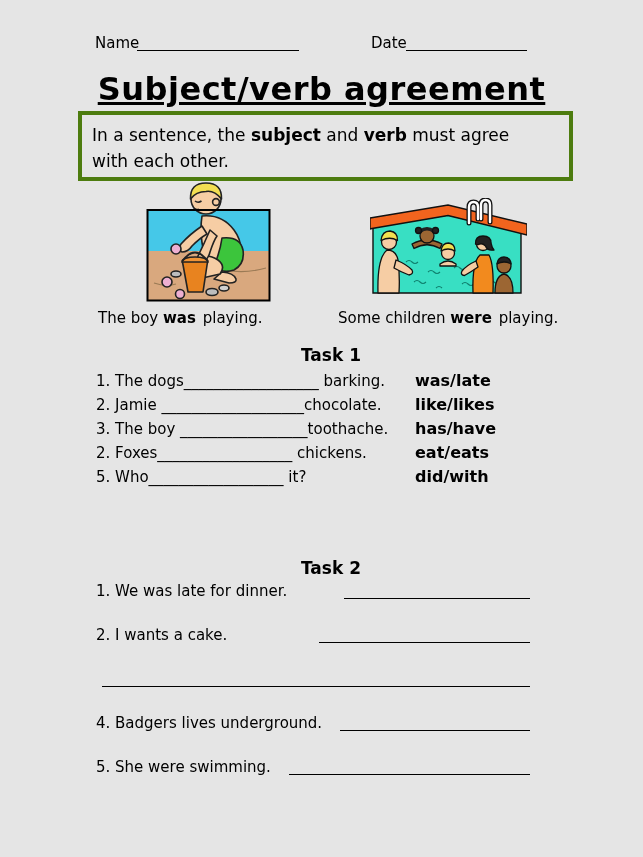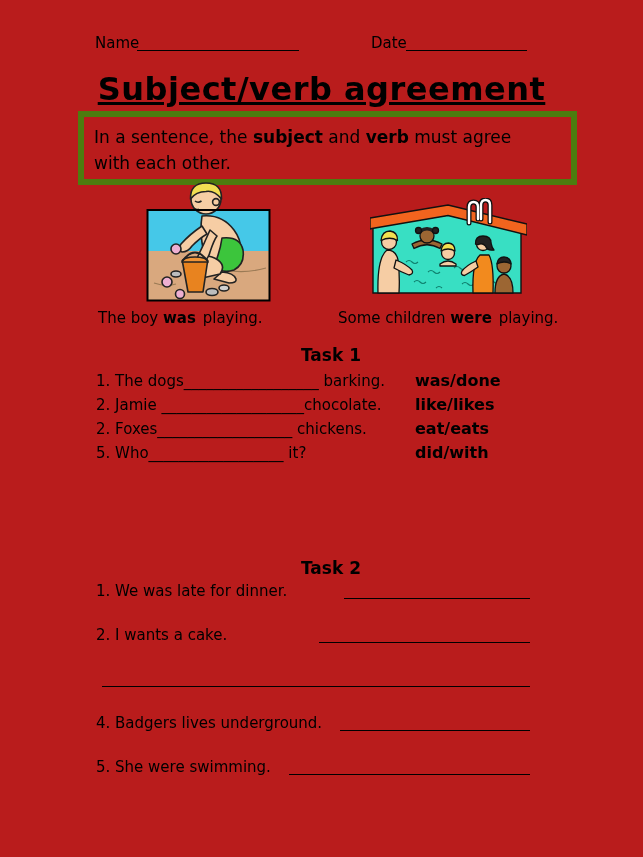--- a/index.html
+++ b/index.html
@@ -1,35 +1,35 @@
 <!DOCTYPE html>
 <html><head>
 <meta charset="utf-8">
 <style>
   html,body{margin:0;padding:0;background:#fff;}
   #page{
-    position:relative;width:643px;height:857px;background:#b91c1c;
+    position:relative;width:643px;height:857px;background:#e5e5e5;
     font-family:"DejaVu Sans","Liberation Sans",sans-serif;color:#000;overflow:hidden;
   }
   
   .namedate span{position:absolute;font-size:15px;}
   .blank{position:absolute;border-bottom:1.6px solid #000;height:16px;}
   #name-label{left:95px;top:34px;}
   #name-blank{left:137px;top:34px;width:162px;}
   #date-label{left:371px;top:34px;}
   #date-blank{left:406px;top:34px;width:121px;}
   
   .title{
     position:absolute;top:70px;left:0;width:643px;text-align:center;
     font-size:32px;font-weight:bold;text-decoration:underline;letter-spacing:0.5px;
   }
   
   .intro-box{
     position:absolute;left:78px;top:111px;width:467px;height:48px;
-    border:6px solid #4d7c0f;padding:7px 10px;font-size:17px;line-height:1.55;
+    border:4px solid #4d7c0f;padding:7px 10px;font-size:17px;line-height:1.55;
   }
   .intro-box b{font-weight:bold;}
   
   .illus{position:absolute;}
   #boy-illus{left:146px;top:182px;}
   #pool-illus{left:370px;top:198px;}
   .caption{position:absolute;top:309px;font-size:15px;}
   #caption-boy{left:98px;}
   #caption-pool{left:338px;}
   .caption b{font-weight:bold;padding-right:2px;}
@@ -169,27 +169,31 @@
     <span>The boy </span><b>was</b><span> playing.</span>
   </div>
   <div id="caption-pool" class="caption">
     <span>Some children </span><b>were</b><span> playing.</span>
   </div>
 
   <div id="task1" class="task">
     <p class="task-heading">Task 1</p>
     <div class="t1-row">
       <span>1. The dogs__________________ barking.</span>
-      <span class="t1-options">was/done</span>
+      <span class="t1-options">was/late</span>
     </div>
     <div class="t1-row">
       <span>2. Jamie ___________________chocolate.</span>
       <span class="t1-options">like/likes</span>
     </div>
     <div class="t1-row">
+      <span>3. The boy _________________toothache.</span>
+      <span class="t1-options">has/have</span>
+    </div>
+    <div class="t1-row">
       <span>2. Foxes__________________ chickens.</span>
       <span class="t1-options">eat/eats</span>
     </div>
     <div class="t1-row">
       <span>5. Who__________________ it?</span>
       <span class="t1-options">did/with</span>
     </div>
   </div>
 
   <div id="task2" class="task">

